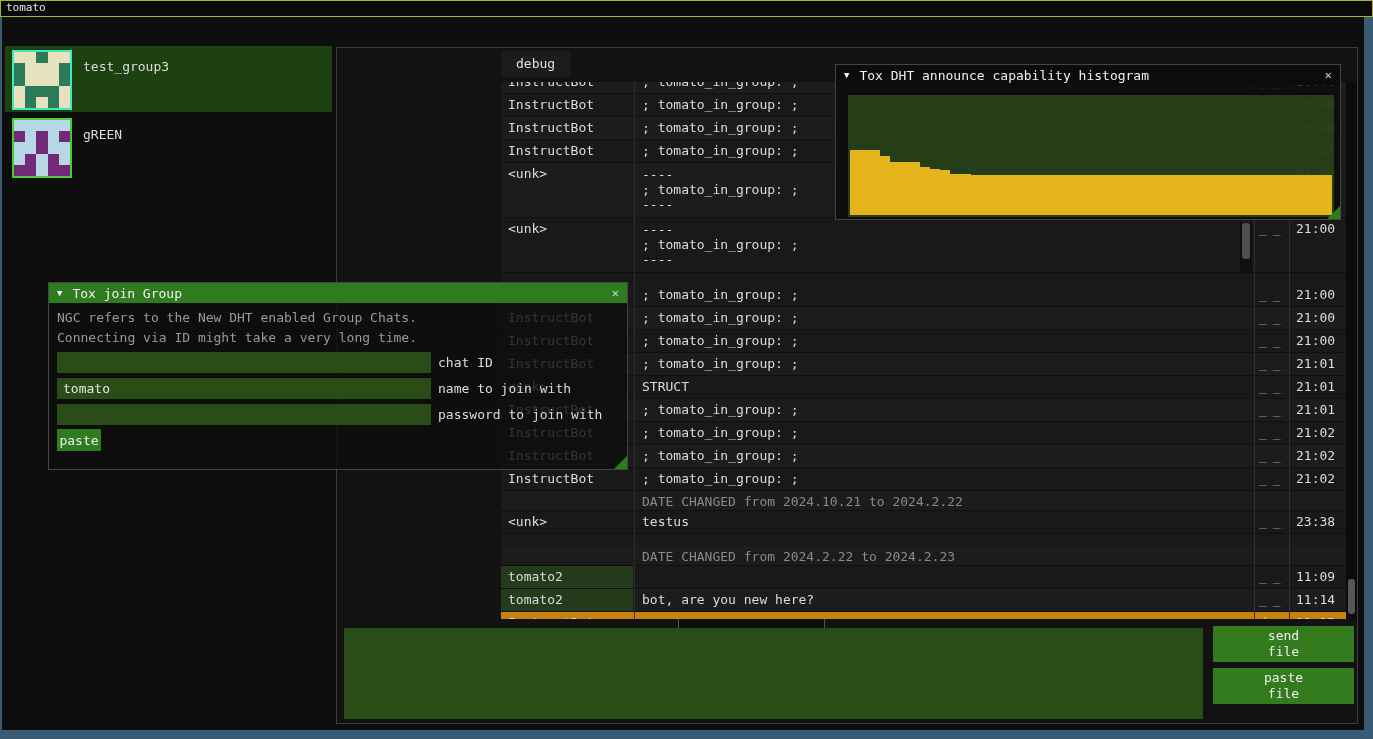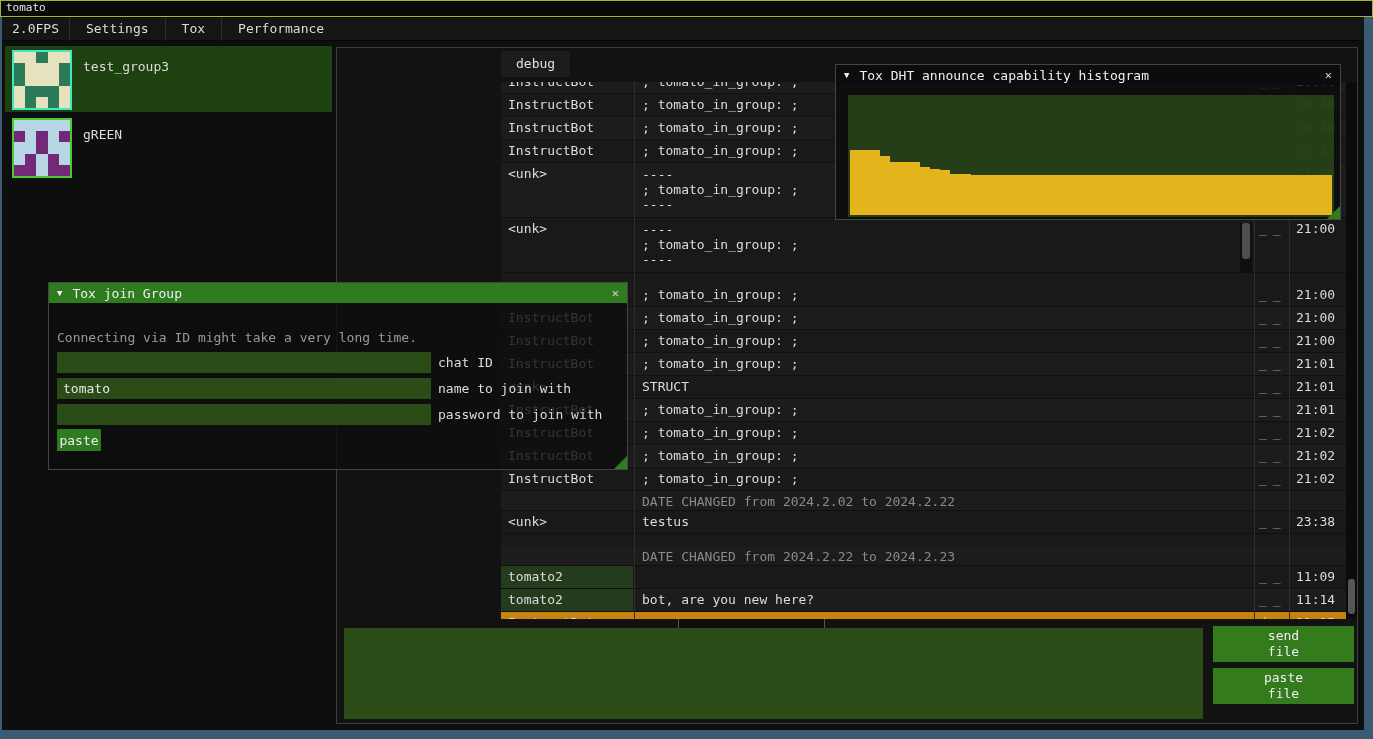--- a/index.html
+++ b/index.html
@@ -94,31 +94,20 @@
 <body>
 
 <div>
 
   <div id="wm-titlebar">
     <span>tomato</span>
   </div>
 
   <div id="app">
 
-    <div id="menubar">
-      <span class="menu-item menu-fps">2.0FPS</span>
-      <span class="menu-sep"></span>
-      <span id="menu-items" style="display:flex">
-          <span class="menu-item">Settings</span>
-          <span class="menu-sep"></span>
-          <span class="menu-item">Tox</span>
-          <span class="menu-sep"></span>
-          <span class="menu-item">Performance</span>
-        </span>
-    </div>
 
     <div id="sidebar">
         <div class="group-item selected" style="top: 29px;">
           <div class="avatar" style="border: 2px solid rgb(60, 232, 198);">
             <div style="background: rgb(231, 226, 190);"></div>
             <div style="background: rgb(231, 226, 190);"></div>
             <div style="background: rgb(44, 122, 88);"></div>
             <div style="background: rgb(231, 226, 190);"></div>
             <div style="background: rgb(231, 226, 190);"></div>
             <div style="background: rgb(44, 122, 88);"></div>
@@ -284,21 +273,21 @@
               <div class="cell cell-flags"><span class="f0">_</span><span class="f1">_</span></div>
               <div class="cell cell-time">21:02</div>
             </div>
             <div class="row" style="height: 23px;">
               <div class="cell cell-name">InstructBot</div>
               <div class="cell cell-msg">; tomato_in_group: ;</div>
               <div class="cell cell-flags"><span class="f0">_</span><span class="f1">_</span></div>
               <div class="cell cell-time">21:02</div>
             </div>
             <div class="row date" style="height: 20px;">
-              <div class="cell cell-msg">DATE CHANGED from 2024.2.02 to 2024.2.22</div>
+              <div class="cell cell-msg">DATE CHANGED from 2024.10.21 to 2024.2.22</div>
             </div>
             <div class="row" style="height: 23px;">
               <div class="cell cell-name">&lt;unk&gt;</div>
               <div class="cell cell-msg">testus</div>
               <div class="cell cell-flags"><span class="f0">_</span><span class="f1">_</span></div>
               <div class="cell cell-time">23:38</div>
             </div>
             <div class="row date" style="height: 20px; margin-top: 12px;">
               <div class="cell cell-msg">DATE CHANGED from 2024.2.22 to 2024.2.23</div>
             </div>
@@ -341,20 +330,21 @@
     </div>
 
   </div>
 
   <div id="join-window" class="float-win">
     <div class="win-titlebar">
       <span class="win-arrow">▼</span>
       <span>Tox join Group</span>
       <span class="win-close">✕</span>
     </div>
+    <div class="info-line" style="top:27px">NGC refers to the New DHT enabled Group Chats.</div>
     <div class="info-line" style="top:47px">Connecting via ID might take a very long time.</div>
 
     <input class="jg-input" style="top: 69px;" value="">
     <div class="jg-label" style="top:69px">chat ID</div>
 
     <input class="jg-input" style="top: 95px;" value="tomato">
     <div class="jg-label" style="top:95px">name to join with</div>
 
     <input class="jg-input" style="top: 121px;" value="">
     <div class="jg-label" style="top:121px">password to join with</div>

